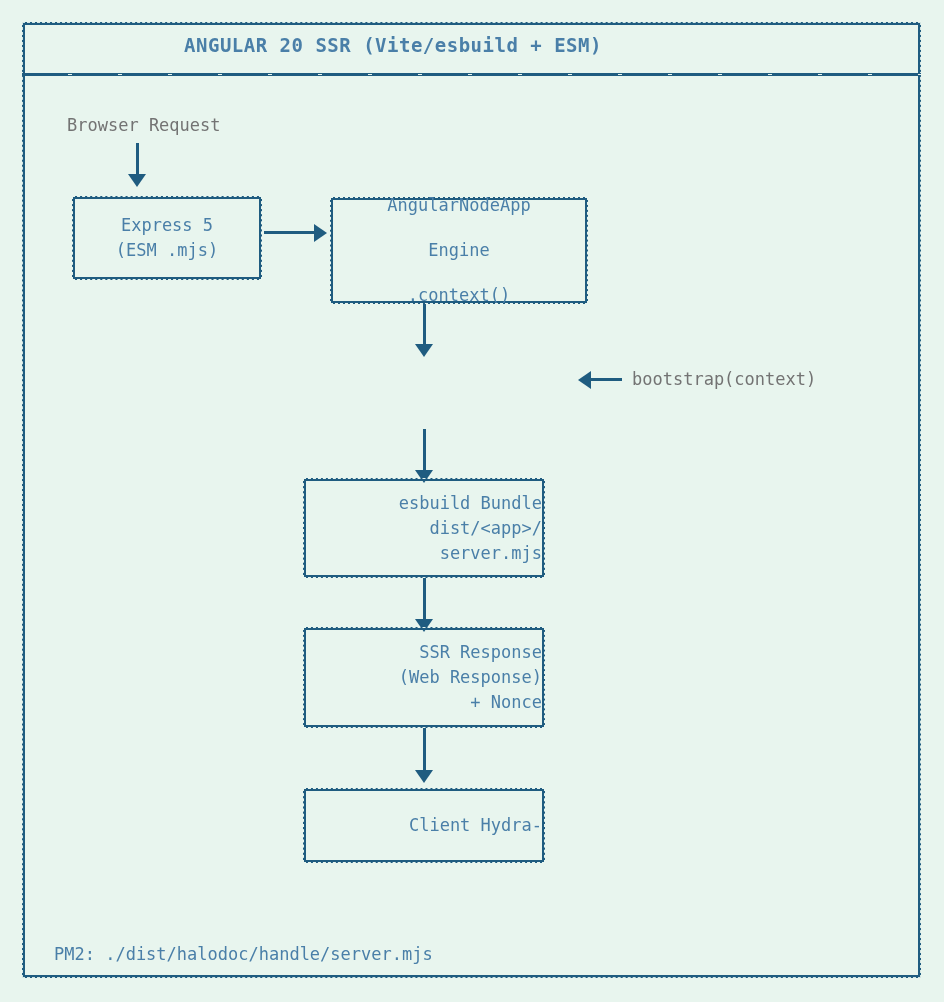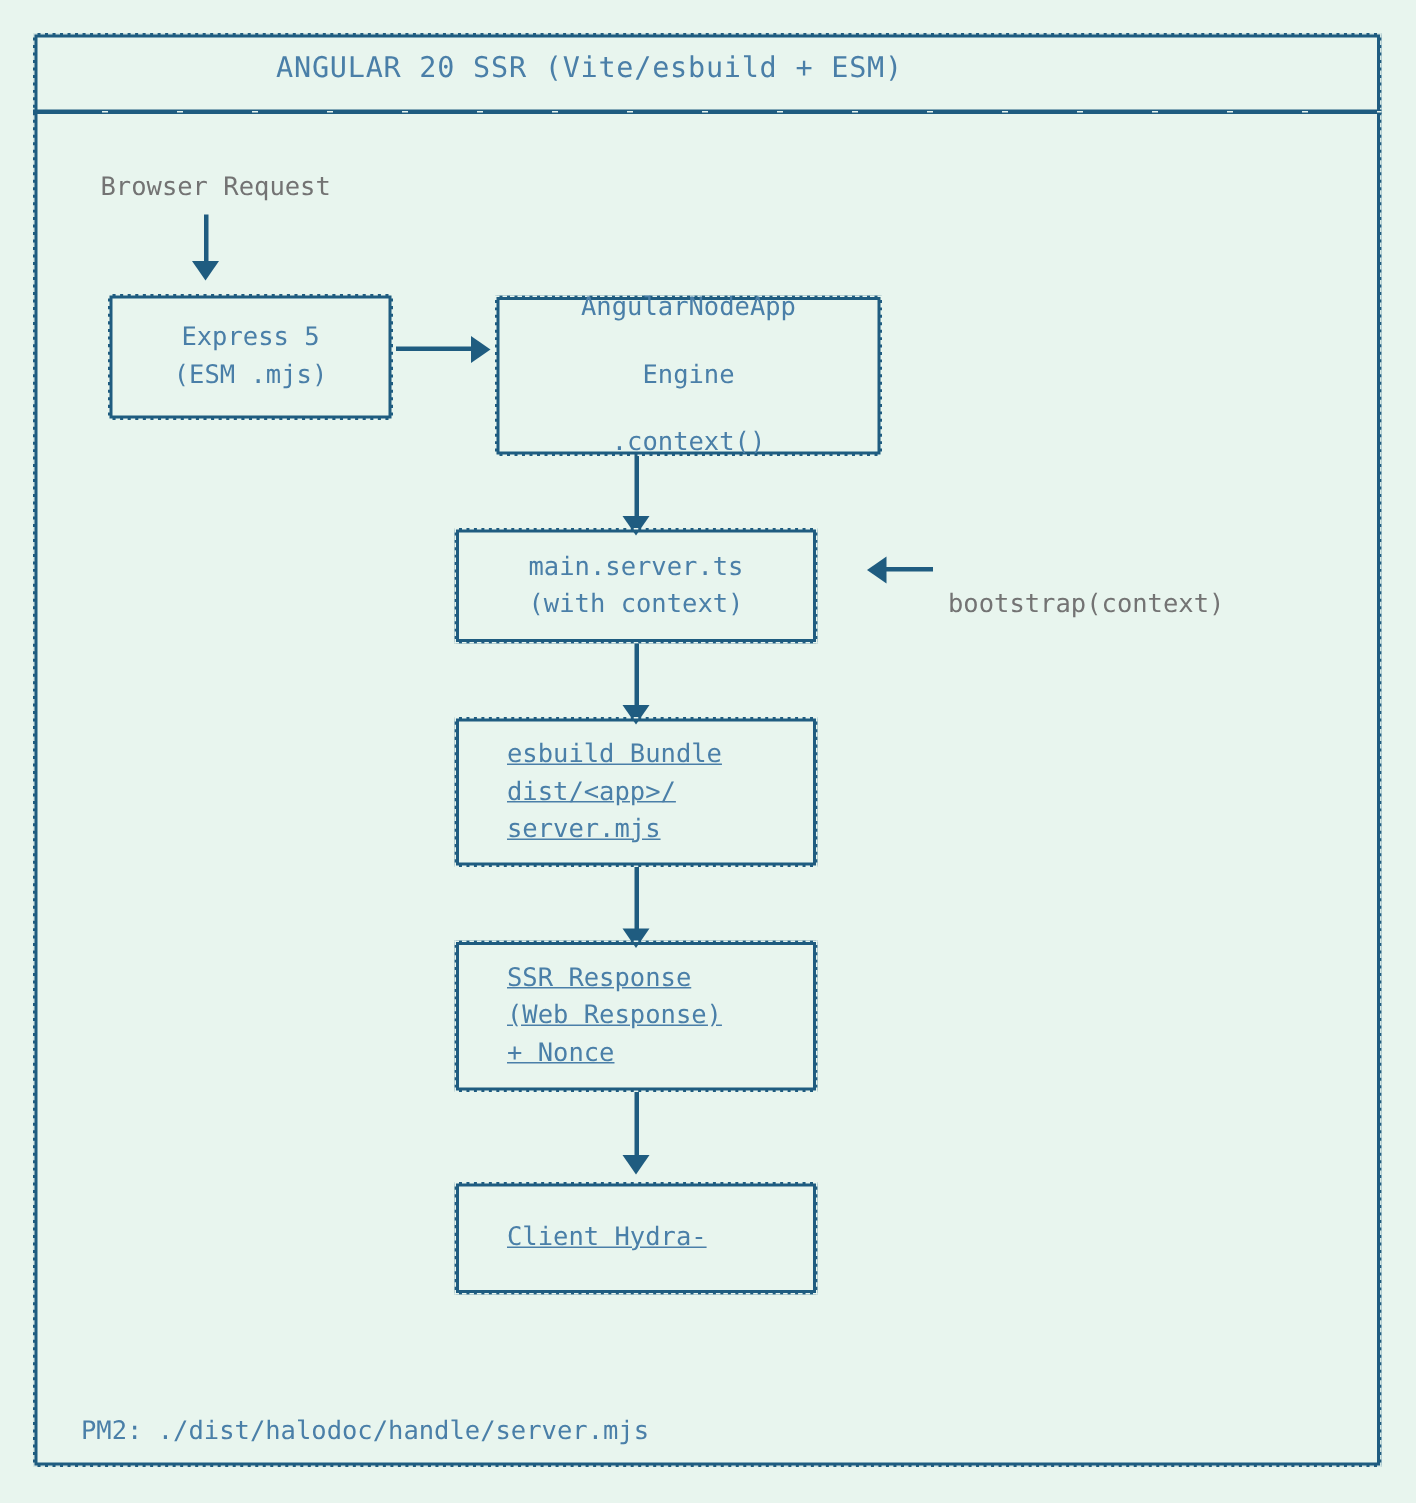--- a/index.html
+++ b/index.html
@@ -66,20 +66,21 @@
   .title {
     position: absolute;
     left: 22px;
     top: 34px;
     width: 742px;
     text-align: center;
     font-size: 19px;
     letter-spacing: 0.5px;
     color: #4a7fa8;
     white-space: pre;
+    font-weight: bold;
   }
 
   
   .node {
     position: absolute;
     border: 3px solid #1f5c80;
     box-sizing: border-box;
     background: transparent;
     display: flex;
     flex-direction: column;
@@ -91,21 +92,21 @@
   }
   .node::before {
     content: "";
     position: absolute;
     left: -3px; right: -3px; top: -3px; bottom: -3px;
     border: 1px dashed #e8f5ee;
     pointer-events: none;
   }
   .node .line { position: relative; z-index: 2; }
   .node.center { align-items: center; text-align: left; }
-  .node.lefty  { align-items: flex-start; text-align: left; padding-left: 32px; text-decoration: underline; }
+  .node.lefty  { align-items: flex-end; text-align: left; padding-left: 32px; }
 
   
   .label {
     position: absolute;
     color: #737373;
     font-size: 17px;
     line-height: 25px;
     white-space: pre;
   }
 
@@ -177,28 +178,24 @@
 
   <div class="node center" style="left:330px; top:197px; width:258px; height:107px;gap:20px;">
     <span class="line">AngularNodeApp</span>
     <span class="line">Engine</span>
     <span class="line">.context()</span>
   </div>
 
   <div class="v-line" style="left:423px; top:304px; height:48px;"></div>
   <div class="arrow-down" style="left:415px; top:344px;"></div>
 
-  <div class="node center" style="left:303px; top:352px; width:242px; height:77px;">
-    <span class="line">main.server.ts</span>
-    <span class="line">(with context)</span>
-  </div>
 
   <div class="arrow-left" style="left:578px; top:371px;"></div>
   <div class="h-line" style="left:590px; top:378px; width:32px;"></div>
-  <div class="label" style="left:632px; top:367px;margin-top:24px;">bootstrap(context)</div>
+  <div class="label" style="left:632px; top:367px;">bootstrap(context)</div>
 
   <div class="v-line" style="left:423px; top:429px; height:50px;"></div>
   <div class="arrow-down" style="left:415px; top:470px;"></div>
 
   <div class="node lefty" style="left:303px; top:478px; width:242px; height:100px;">
     <span class="line">esbuild Bundle</span>
     <span class="line">dist/&lt;app&gt;/</span>
     <span class="line">server.mjs</span>
   </div>
 

